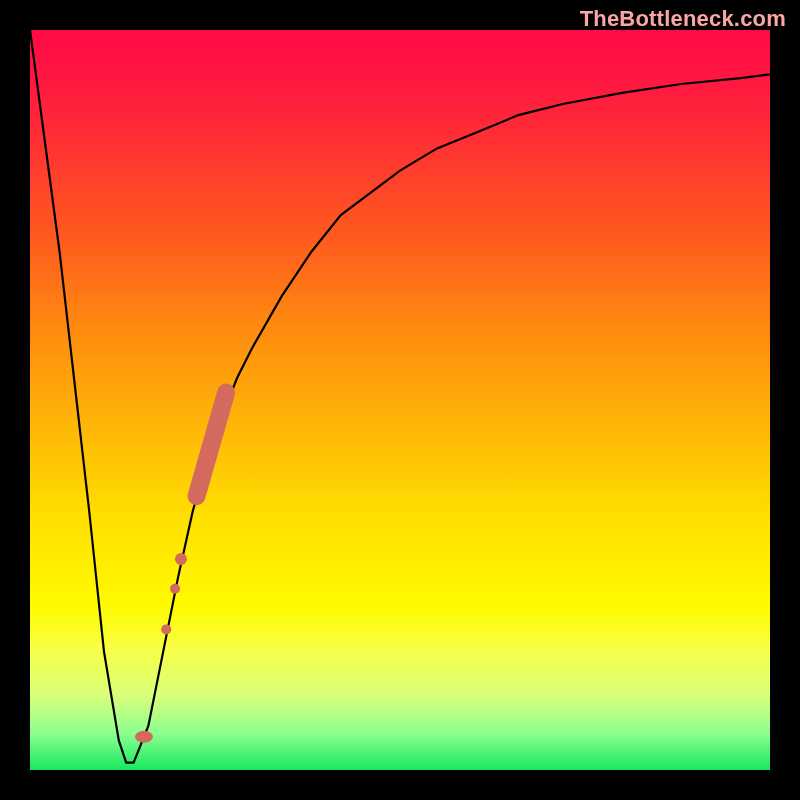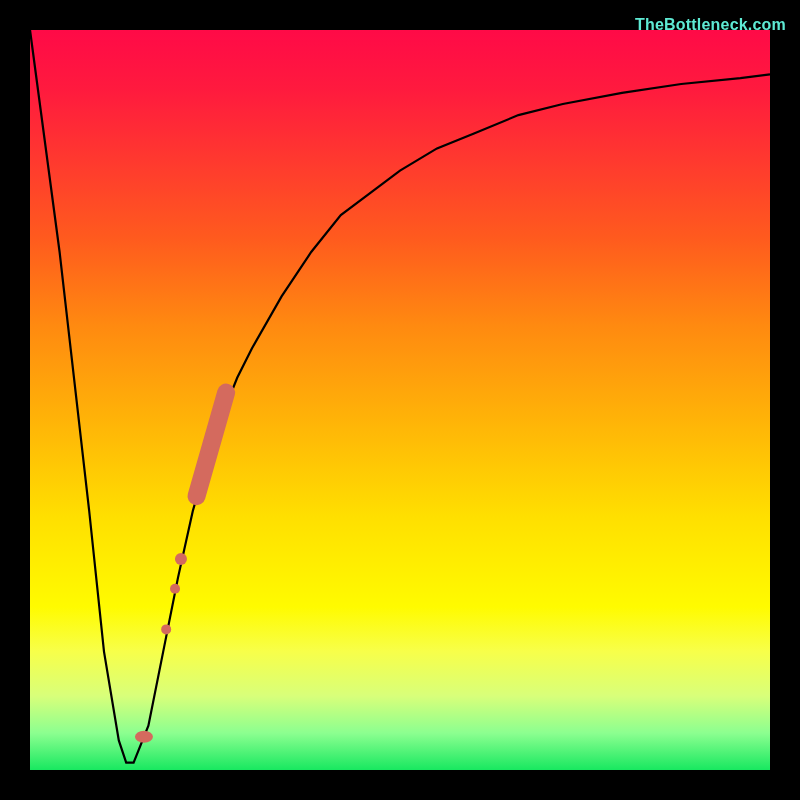--- a/index.html
+++ b/index.html
@@ -15,23 +15,23 @@
       #ff8a10 40%,
       #ffb108 52%,
       #ffe000 66%,
       #fffb00 78%,
       #f7ff4a 84%,
       #d8ff7a 90%,
       #8cff90 95%,
       #18e860 100%);
   }
   .watermark{
-    position:absolute;top:16px;right:14px;
+    position:absolute;top:6px;right:14px;
     font-family:Arial,Helvetica,sans-serif;
-    font-size:16px;font-weight:600;color:#5eead4;letter-spacing:0.2px;
+    font-size:22px;font-weight:600;color:#fca5a5;letter-spacing:0.2px;
   }
   svg.curve{position:absolute;left:30px;top:30px;width:740px;height:740px;overflow:visible;}
   .curve-path{fill:none;stroke:#000;stroke-width:2.2;}
   .dot{fill:#d46a5e;}
   .pill{fill:#d46a5e;}
 </style>
 </head>
 <body>
 
 <div class="frame">

